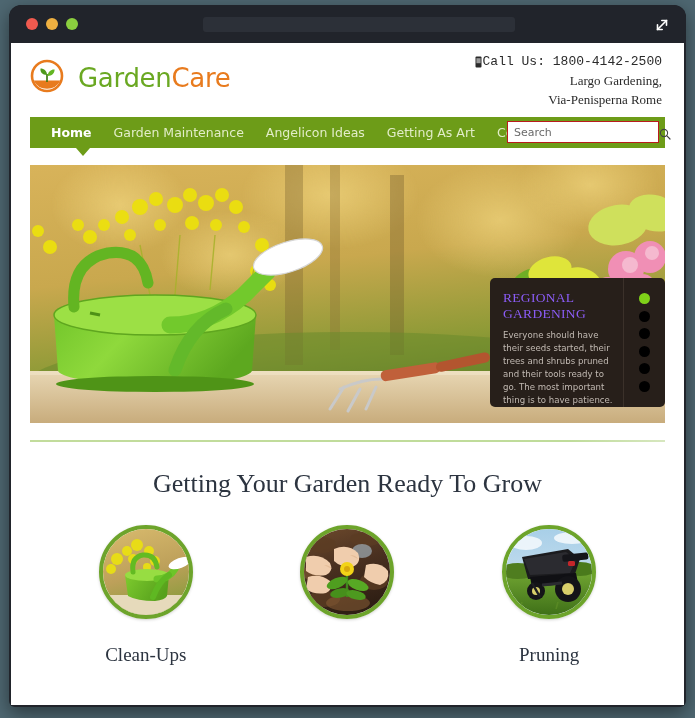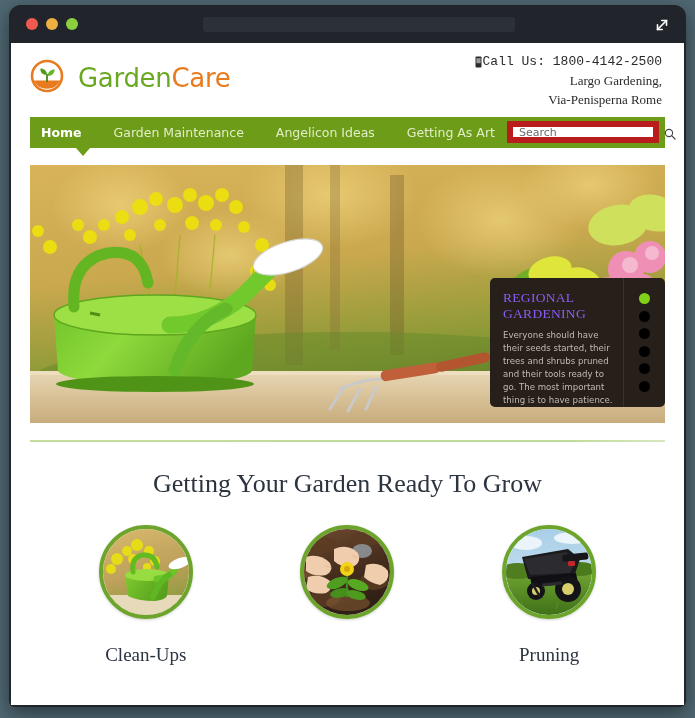--- a/index.html
+++ b/index.html
@@ -74,38 +74,38 @@
   .contact .row1 { display: flex; align-items: center; justify-content: flex-end; gap: 1px; font-family: Liberation Mono, monospace; }
   .phone-icon { width: 7px; height: 12px; flex: none; }
 
   
   .navwrap { position: relative; padding: 0 19px; }
   .navbar {
     position: relative; height: 31px;
     background: #6d9c18;
     display: flex; align-items: center;
   }
-  .nav-items { display: flex; align-items: center; padding-left: 0; gap: 10px; }
+  .nav-items { display: flex; align-items: center; padding-left: 10px; }
   .nav-item {
     color: #e2edc8; font-size: 12.5px; padding: 0 11px;
     font-family: "DejaVu Sans", sans-serif;
     cursor: pointer; white-space: nowrap;
   }
   .nav-item.active { color: #ffffff; font-weight: bold; }
   .nav-pointer {
     position: absolute; left: 46px; top: 31px;
     width: 0; height: 0;
     border-left: 7px solid transparent;
     border-right: 7px solid transparent;
     border-top: 8px solid #6d9c18;
   }
   .search-box {
     position: absolute; right: 6px; top: 4px;
     width: 152px; height: 22px;
-    background: #fff; border: 6px solid #b91c1c;
+    background: #fff; border: 1px solid #b91c1c;
     display: flex; align-items: center; padding: 0 6px;
   }
   .search-input {
     border: none; outline: none; flex: 1;
     font-size: 11px; color: #555;
     font-family: "DejaVu Sans", sans-serif;
     background: transparent;
   }
   .search-input::placeholder { color: #6a6a6a; }
   .search-icon { width: 12px; height: 12px; flex: none; }

